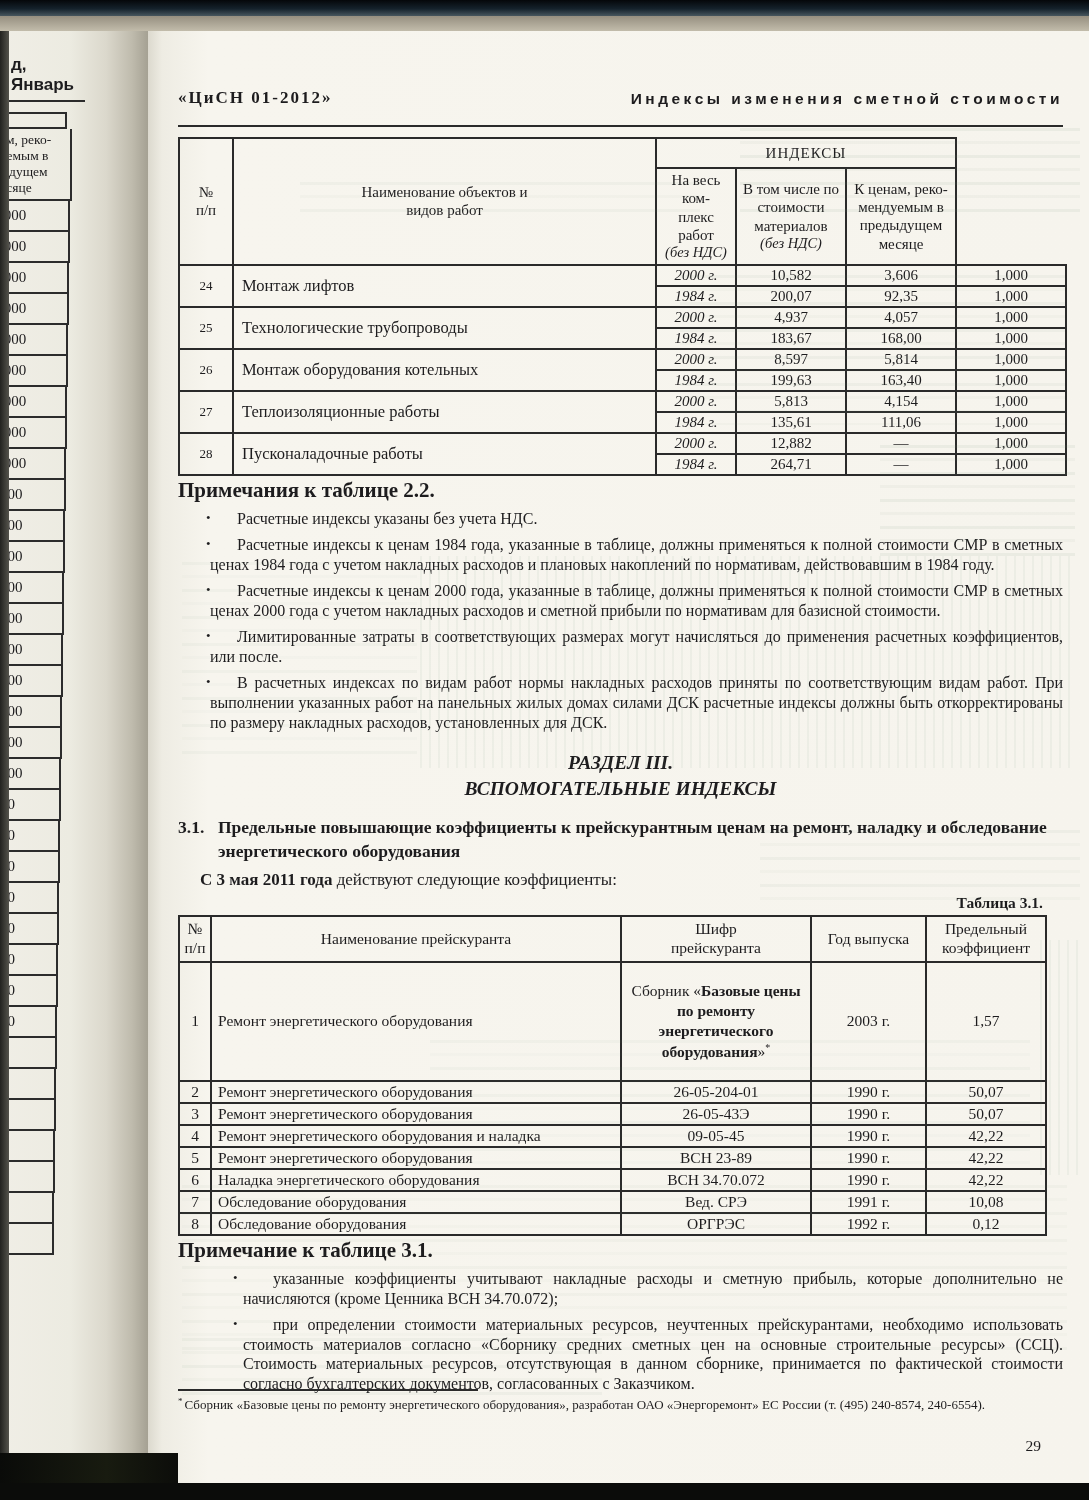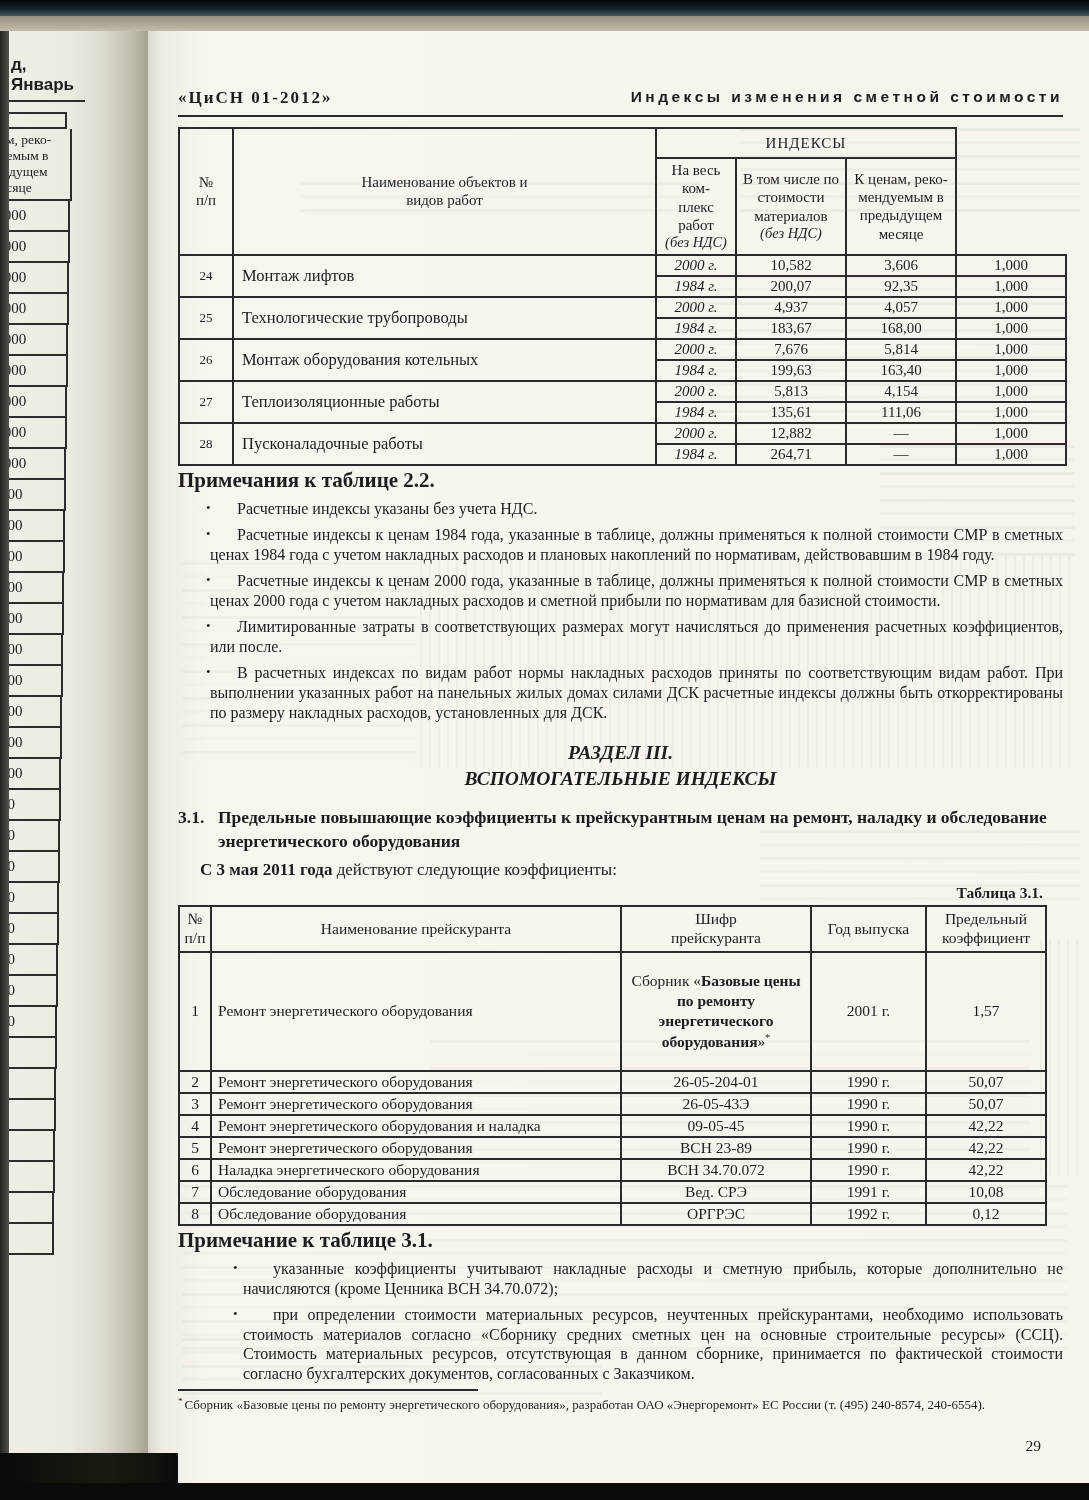--- a/index.html
+++ b/index.html
@@ -28,22 +28,22 @@
   .mini-head{border:2px solid #2c2c2c;border-top:none;width:68px;font-size:13.5px;line-height:16px;
     padding:3px 2px 3px 3px;white-space:pre-line;}
   .mini-cell{border:2px solid #2c2c2c;border-top:none;height:29px;line-height:29px;
     font-size:15px;padding-left:3px;overflow:hidden;}
 
   
   .main-page{position:absolute;left:148px;top:31px;width:941px;height:1452px;z-index:2;box-sizing:border-box;
     background:linear-gradient(90deg,#dcd9ce 0px,#eeece3 14px,#f7f5ee 60px,#f6f4ed 100%);}
   .content{position:relative;padding:57px 26px 0 30px;}
 
-  .doc-head{display:flex;justify-content:space-between;align-items:flex-start;
-    border-bottom:2px solid #2a2a2a;padding-bottom:7px;}
+  .doc-head{display:flex;justify-content:space-between;align-items:flex-end;
+    border-bottom:2px solid #2a2a2a;padding-bottom:17px;}
   .doc-code{font-weight:bold;font-size:17px;letter-spacing:2px;}
   .doc-title{font-family:"Liberation Sans",sans-serif;font-weight:bold;font-size:15.5px;letter-spacing:3.5px;}
 
   table{border-collapse:collapse;table-layout:fixed;}
   .t22{width:887px;margin-top:10px;}
   .t22 th,.t22 td{border:2px solid #2a2a2a;}
   .t22 thead th{font-weight:normal;font-size:15px;line-height:1.22;text-align:center;vertical-align:middle;padding:2px;}
   .th-group{height:24px;font-size:15.5px;letter-spacing:1px;}
   .pre{white-space:pre-line;}
   .t22 thead i{display:block;font-size:14.5px;}
@@ -211,21 +211,21 @@
             <tr>
               <td class="c-year">1984 г.</td>
               <td class="c-val">183,67</td>
               <td class="c-val">168,00</td>
               <td class="c-val">1,000</td>
             </tr>
             <tr>
               <td class="c-num" rowspan="2">26</td>
               <td class="c-name" rowspan="2">Монтаж оборудования котельных</td>
               <td class="c-year">2000 г.</td>
-              <td class="c-val">7,676</td>
+              <td class="c-val">8,597</td>
               <td class="c-val">5,814</td>
               <td class="c-val">1,000</td>
             </tr>
             <tr>
               <td class="c-year">1984 г.</td>
               <td class="c-val">199,63</td>
               <td class="c-val">163,40</td>
               <td class="c-val">1,000</td>
             </tr>
             <tr>
@@ -299,21 +299,21 @@
             <th>Год выпуска</th>
             <th class="pre">Предельный
 коэффициент</th>
           </tr>
         </thead>
         <tbody id="t31-body">
             <tr class="row-tall">
               <td class="c-num">1</td>
               <td class="c-name">Ремонт энергетического оборудования</td>
               <td class="c-code"><span>Сборник «</span><b class="code-bold">Базовые цены по ремонту энергетического оборудования</b><span>»</span><sup>*</sup></td>
-              <td class="c-year31">2001 г.</td>
+              <td class="c-year31">2003 г.</td>
               <td class="c-coef">1,57</td>
             </tr>
             <tr>
               <td class="c-num">2</td>
               <td class="c-name">Ремонт энергетического оборудования</td>
               <td class="c-code">26-05-204-01</td>
               <td class="c-year31">1990 г.</td>
               <td class="c-coef">50,07</td>
             </tr>
             <tr>

